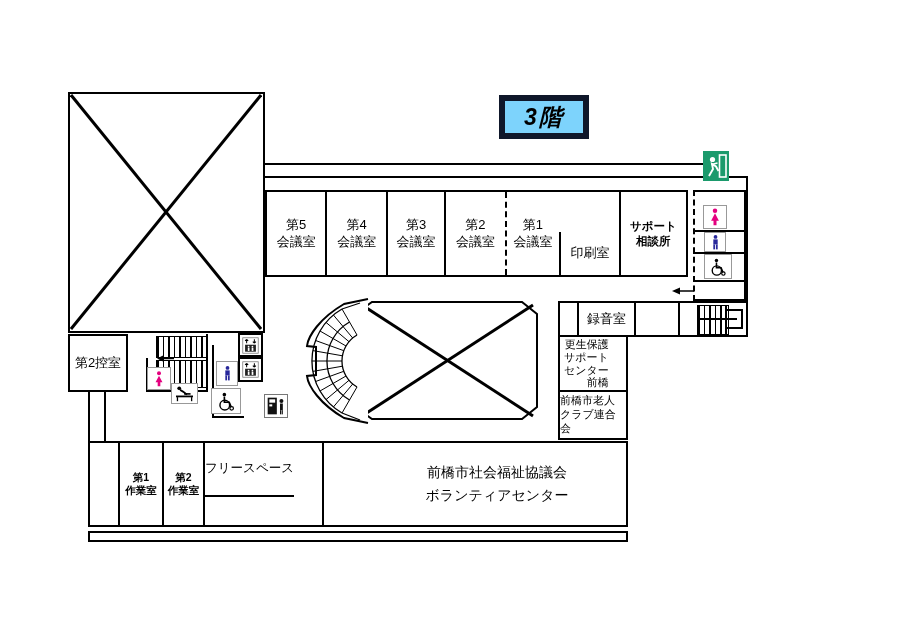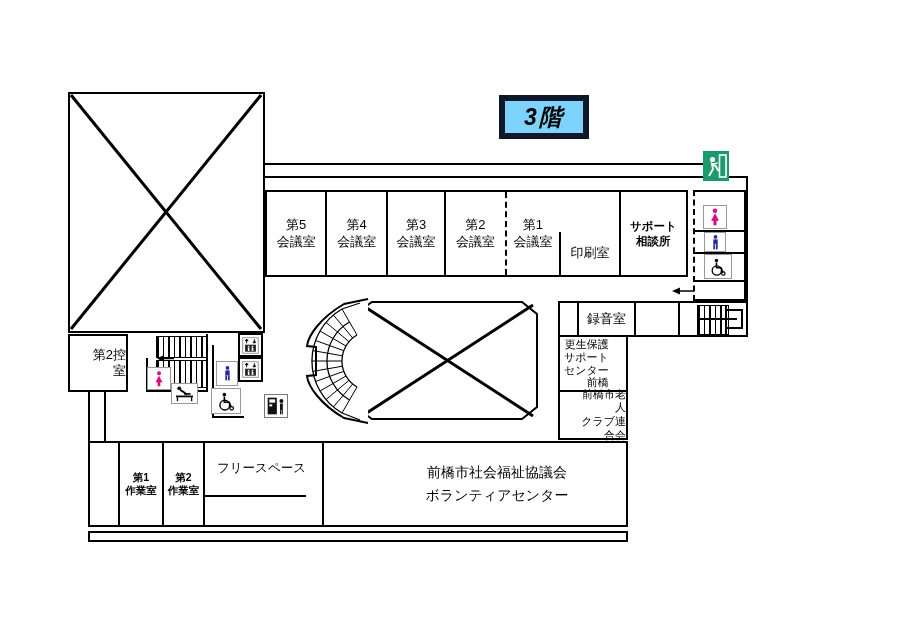--- a/index.html
+++ b/index.html
@@ -1,22 +1,22 @@
 <!DOCTYPE html>
 <html><head>
 <meta charset="utf-8">
 <style>
   html,body{margin:0;padding:0;background:#fff;}
   .canvas{position:relative;width:915px;height:617px;background:#fff;overflow:hidden;
           font-family:"Liberation Sans","DejaVu Sans",sans-serif;color:#000;}
   .wall{position:absolute;background:#000;}
   .abs{position:absolute;}
   .room{position:absolute;border:2px solid #000;box-sizing:border-box;background:#fff;}
-  .lbl{display:flex;align-items:center;justify-content:center;text-align:right;
-       white-space:pre-line;line-height:1.25;padding-left:12px;}
+  .lbl{display:flex;align-items:center;justify-content:center;text-align:left;
+       white-space:pre-line;line-height:1.25;}
   .row{display:flex;align-items:stretch;}
   .cell{box-sizing:border-box;display:flex;align-items:center;justify-content:center;
         text-align:center;white-space:pre-line;line-height:1.25;}
   .bl{border-left:2px solid #000;}
   .bl-dash{border-left:2px dashed #000;}
   .iconbox{position:absolute;border:1px solid #999;background:#fff;box-sizing:border-box;
            display:flex;align-items:center;justify-content:center;}
   .hatch-v{background:repeating-linear-gradient(90deg,#000 0 1.5px,transparent 1.5px 5.5px);}
   .titlebox{position:absolute;border:6px solid #0f172a;display:flex;align-items:center;
             justify-content:center;font-weight:bold;background:#7dd3fc;font-style:italic;}

